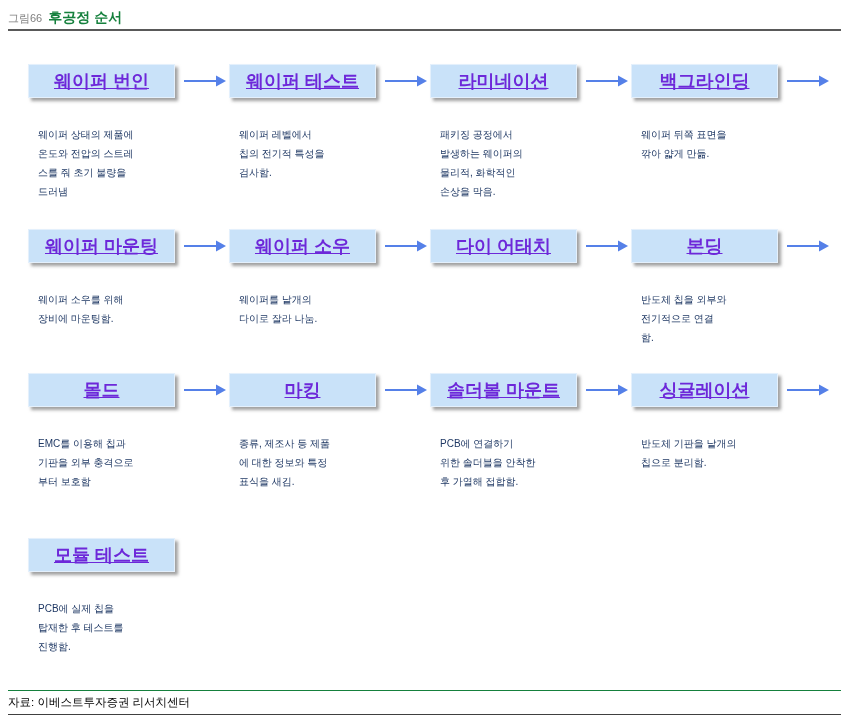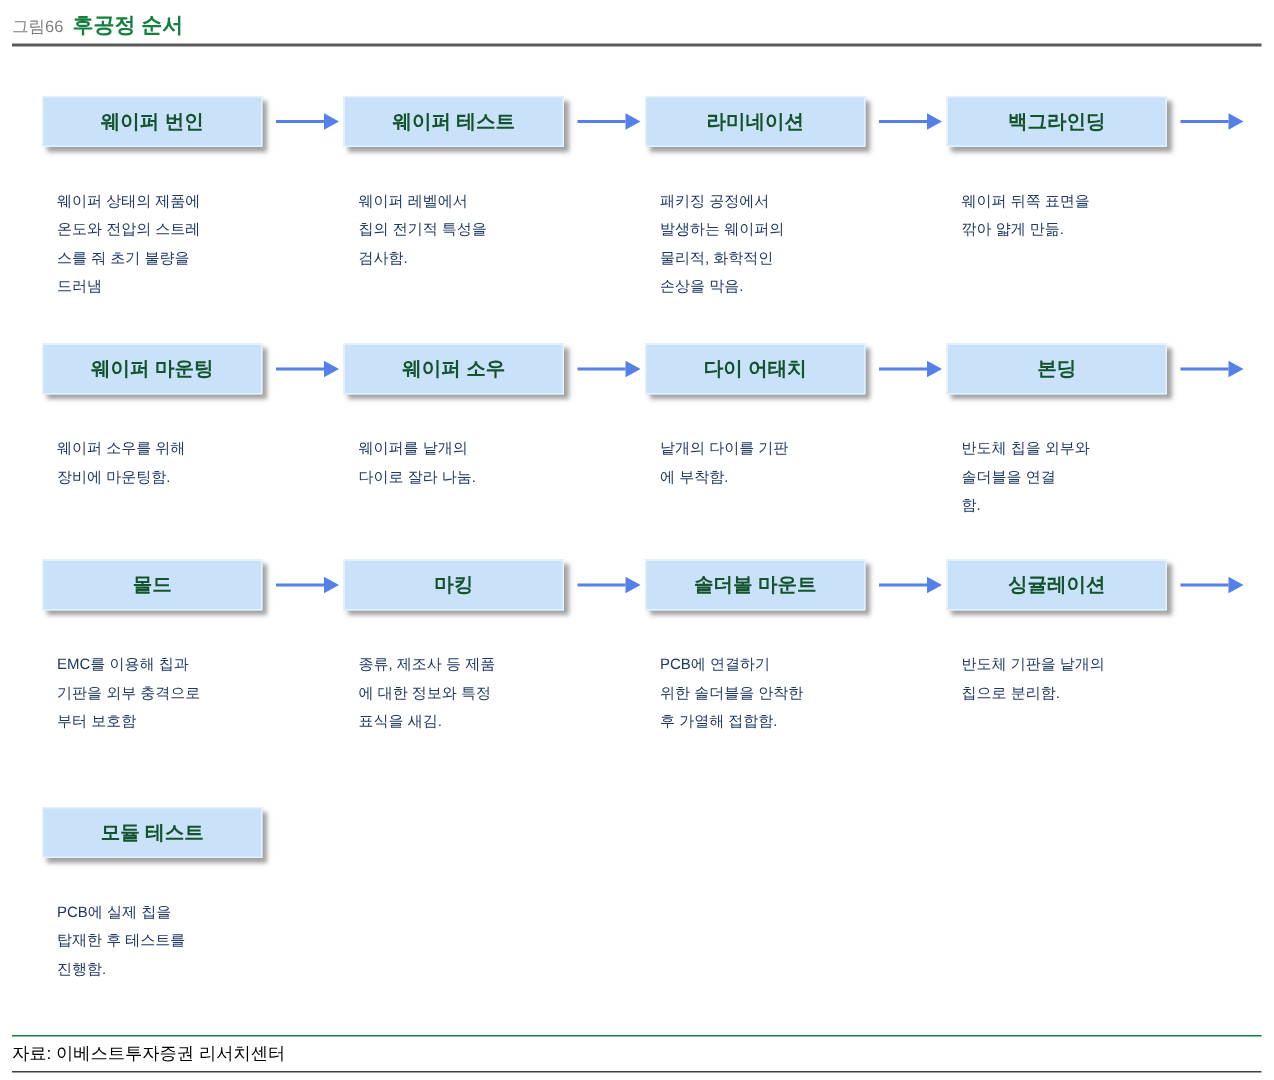--- a/index.html
+++ b/index.html
@@ -19,21 +19,21 @@
   .row-h165 { height:165px; }
   .row-h144 { height:144px; }
   .cell { width:201px; }
   .step-head { display:flex; align-items:center; height:36px; }
   .step-box {
     box-sizing:border-box; width:147px; height:34px; flex:0 0 147px;
     display:flex; align-items:center; justify-content:center;
     background:#C9E2F9; border:1px solid #E4F0FC;
     box-shadow:3px 3px 3px rgba(110,110,110,0.65);
   }
-  .step-title { font-size:13px; font-weight:bold; color:#14532d; }
+  .step-title { font-size:18px; font-weight:bold; color:#6d28d9;text-decoration:underline; }
   .arrow { margin-left:8px; flex:0 0 auto; }
   .arrow line    { stroke:#5580E8; stroke-width:2; }
   .arrow polygon { fill:#5580E8; }
   .step-desc {
     margin-top:26px; margin-left:10px; width:160px;
     font-size:10px; line-height:19px; color:#1F3864; white-space:pre-line;
   }
 
   
   .footer {
@@ -145,35 +145,33 @@
       <div class="cell">
         <div class="step-head">
           <div class="step-box">
               <span class="step-title">다이 어태치</span>
             </div>
           <svg class="arrow" width="44" height="14" viewBox="0 0 44 14">
               <line x1="1" y1="7" x2="33" y2="7"></line>
               <polygon points="33,1.5 43,7 33,12.5"></polygon>
             </svg>
         </div>
-        <div class="step-desc">낱개의 다이를 기판
-에 부착함.</div>
       </div>
       <div class="cell">
         <div class="step-head">
           <div class="step-box">
               <span class="step-title">본딩</span>
             </div>
           <svg class="arrow" width="44" height="14" viewBox="0 0 44 14">
               <line x1="1" y1="7" x2="33" y2="7"></line>
               <polygon points="33,1.5 43,7 33,12.5"></polygon>
             </svg>
         </div>
         <div class="step-desc">반도체 칩을 외부와
-솔더블을 연결
+전기적으로 연결
 함.</div>
       </div>
     </div>
 
     <div class="flow-row row-h165">
       <div class="cell">
         <div class="step-head">
           <div class="step-box">
               <span class="step-title">몰드</span>
             </div>

